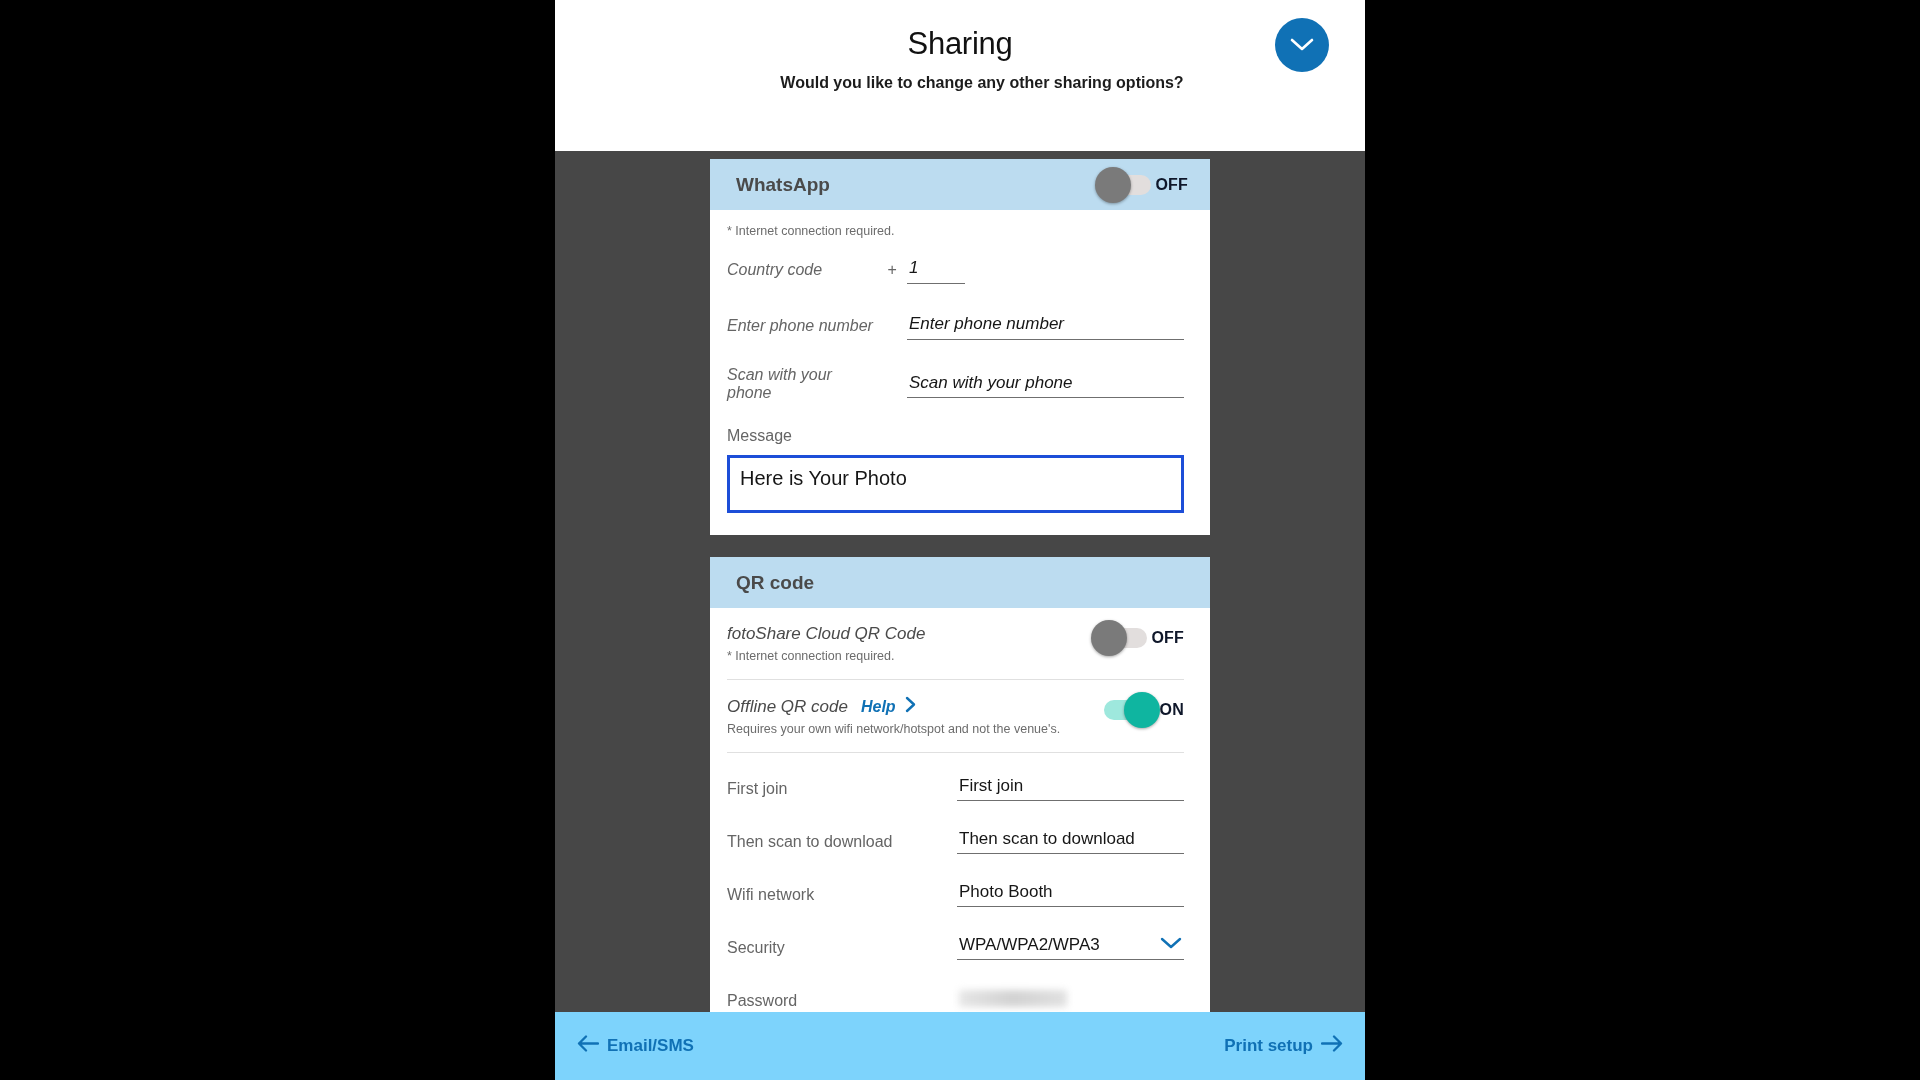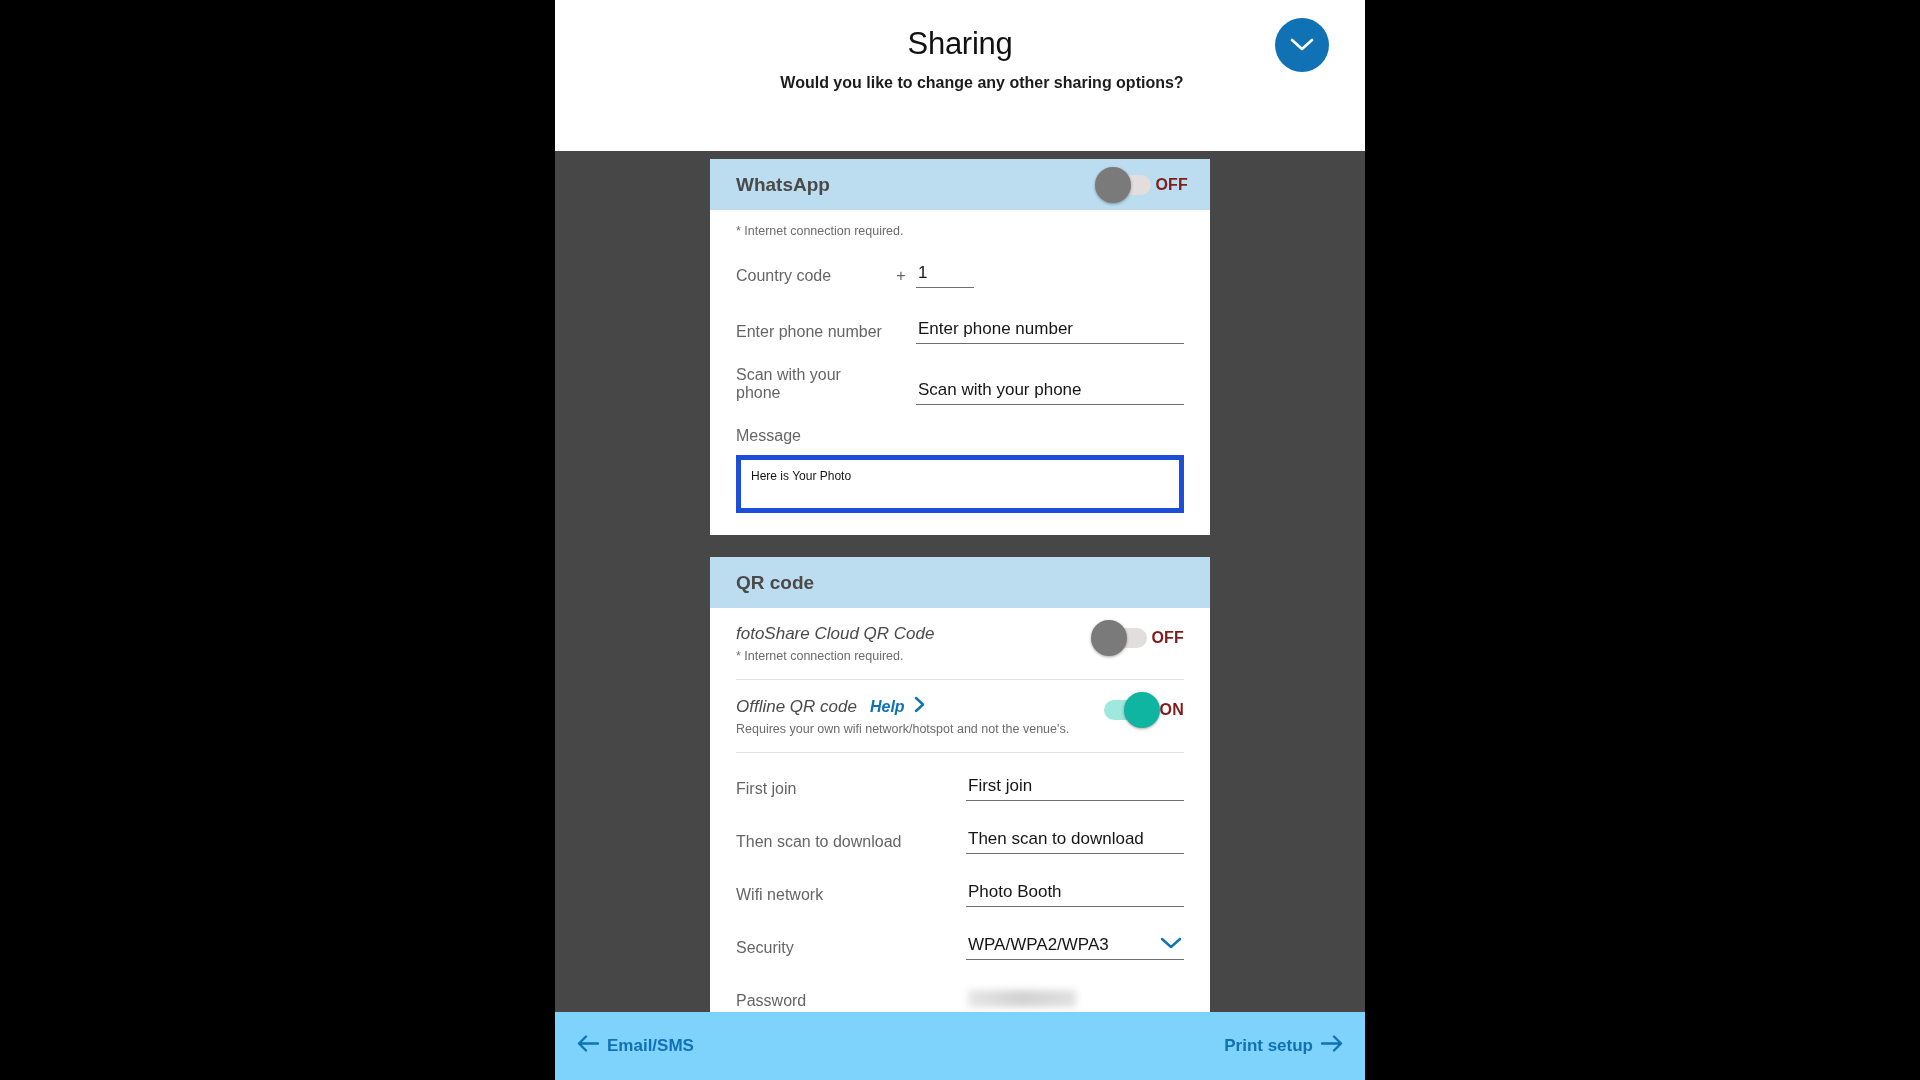--- a/index.html
+++ b/index.html
@@ -90,35 +90,36 @@
   .toggle .knob {
     position: absolute; top: 50%;
     width: 36px; height: 36px; border-radius: 50%;
     transform: translateY(-50%);
     box-shadow: 0 1px 3px rgba(0,0,0,0.35);
   }
   .toggle.off .knob { left: -4px; background: #7a7a7a; }
   .toggle.on  .knob { right: -4px; background: #0fb5a0; }
   .toggle-label {
     margin-left: 4px;
-    font-size: 16px; font-weight: 600; color: #7f1d1d;
+    font-size: 16px; font-weight: 600; color: #0f172a;
     letter-spacing: 0.2px;
   }
 
   
-  .card-body { padding: 14px 26px 22px 26px; }
+  .card-body { padding: 14px 26px 22px 17px; }
   .note {
     font-size: 12.5px; color: #6c6c6c;
     margin-bottom: 16px;
   }
 
   .field-row {
-    display: flex; align-items: flex-end;
+    display: flex; align-items: center;
     margin-bottom: 22px;
     min-height: 34px;
+    font-style: italic;
   }
   .field-label {
     font-size: 16px; color: #656565;
     flex: 0 0 auto;
     padding-bottom: 3px;
   }
   .plus {
     font-size: 16px; color: #656565;
     padding-bottom: 3px;
   }
@@ -130,24 +131,24 @@
   }
 
   
   .wa-row .field-label { width: 150px; }
   .wa-row .plus { width: 30px; text-align: center; }
   .wa-cc { width: 58px; }
   .wa-val { flex: 1 1 auto; }
 
   .msg-label { font-size: 16px; color: #656565; margin-bottom: 10px; }
   .msg-box {
-    border: 5px solid #1d4ed8;
+    border: 3px solid #1d4ed8;
     height: 58px;
     padding: 9px 10px;
-    font-size: 12px; color: #161616;
+    font-size: 20px; color: #161616;
     background: #fff;
   }
 
   
   .qr-toggle-row {
     display: flex; align-items: flex-start;
     padding: 16px 0 16px 0;
     position: relative;
     border-bottom: 1px solid #e0e0e0;
   }

